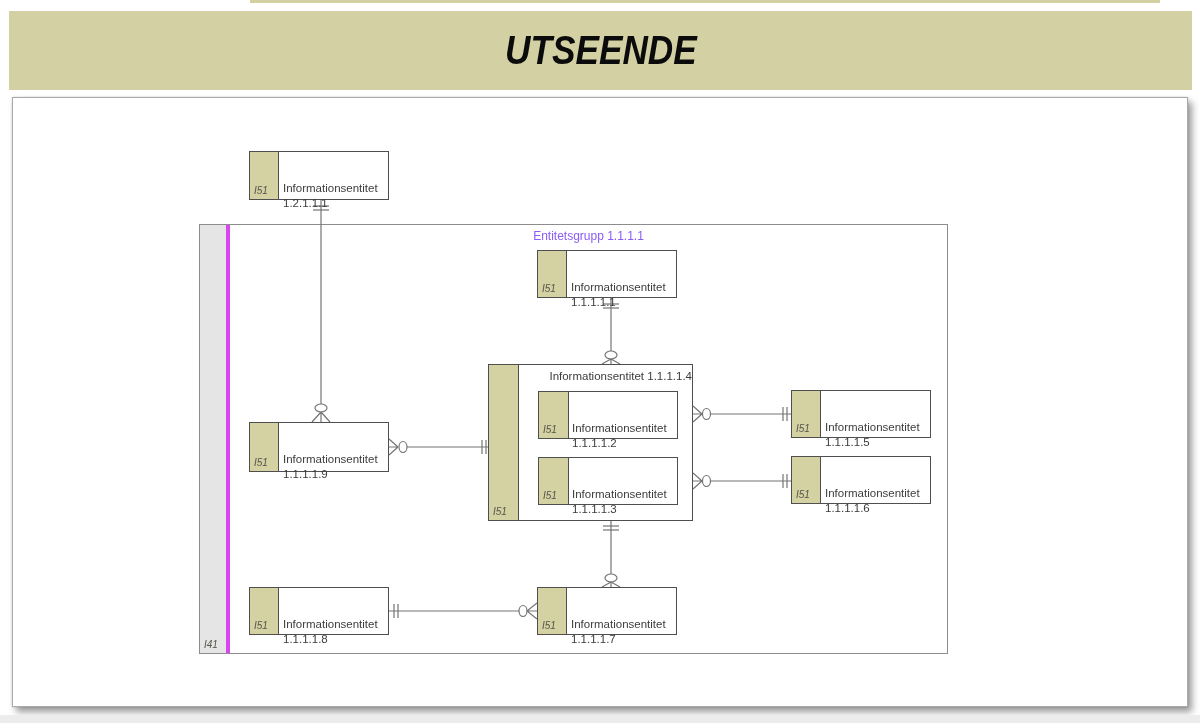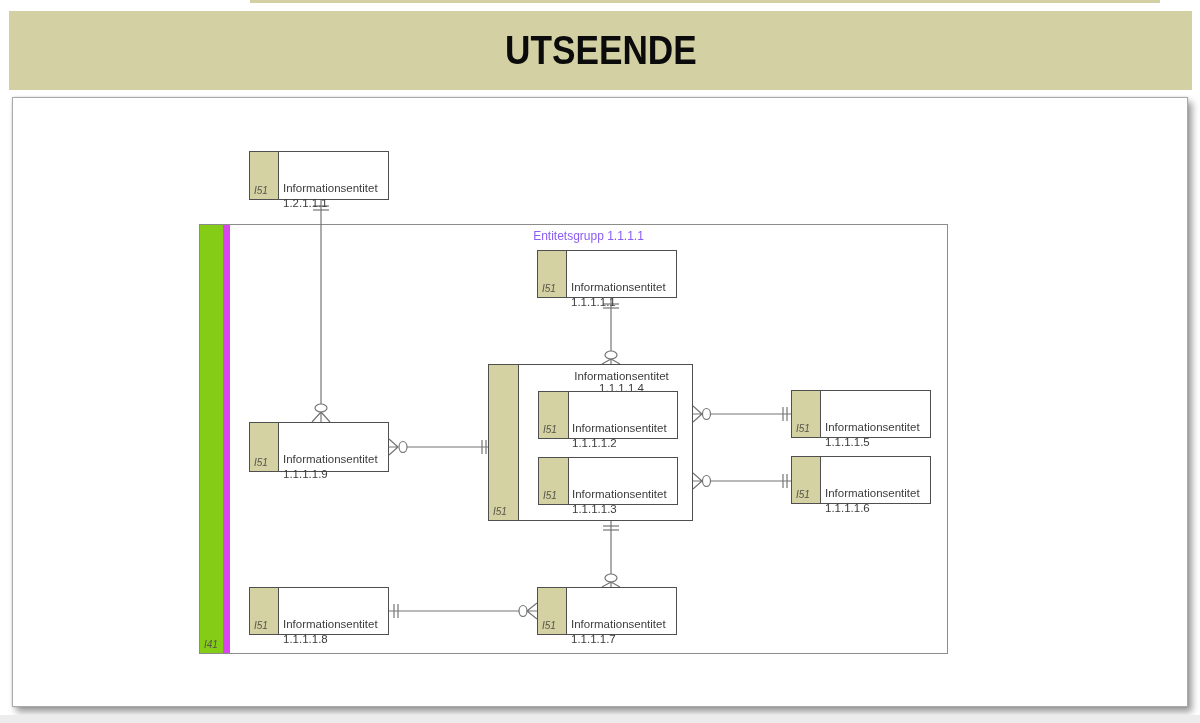--- a/index.html
+++ b/index.html
@@ -3,51 +3,51 @@
 <meta charset="utf-8">
 <style>
   * { margin:0; padding:0; box-sizing:border-box; }
   html,body { width:1200px; height:723px; background:#ffffff; overflow:hidden;
               font-family:"Liberation Sans", sans-serif; }
 
   
   .top-sliver { position:absolute; left:250px; top:0; width:910px; height:3px;
                 background:#d3d1a4; }
   .banner { position:absolute; left:9px; top:11px; width:1183px; height:79px;
-            background:#d3d1a4; display:flex; align-items:center; justify-content:center; }
+            background:#d3d1a4; display:flex; align-items:center; justify-content:center;font-style:italic; }
   .banner-title { font-size:40px; font-weight:bold; color:#0b0b0b; letter-spacing:0px;
                   transform:scaleX(.88); }
 
   
   .panel { position:absolute; left:12px; top:97px; width:1176px; height:610px;
            background:#ffffff; border:1px solid #aaaaaa;
            box-shadow:4px 5px 7px rgba(0,0,0,.40), 0 0 2px rgba(0,0,0,.15); }
   .bottom-strip { position:absolute; left:0; bottom:0; width:1200px; height:8px;
                   background:#ececec; }
 
   
   .grp { position:absolute; border:1px solid #8c8c8c; background:#ffffff; z-index:1; }
   .grp .grp-strip { position:absolute; left:0; top:0; bottom:0; width:30px;
-                    background:#84cc16; border-right:7px solid #d946ef; }
+                    background:#e5e5e5; border-right:4px solid #d946ef; }
   .grp .grp-title { position:absolute; left:30px; right:0; top:4px; text-align:center;
                     font-size:12px; color:#8b5cf6; }
   .tag { position:absolute; left:4px; bottom:3px; font-size:10px; color:#55544a;font-style:italic; }
 
   .entity { position:absolute; width:140px; height:48px; background:#ffffff;
             border:1px solid #4f4f4f; z-index:3; }
   .entity .strip { position:absolute; left:0; top:0; bottom:0; width:29px;
                    background:#d4d2a2; border-right:1px solid #4f4f4f; }
   .entity .body { position:absolute; left:33px; top:5px; right:2px;
                   font-size:11.5px; line-height:15px; color:#3c3c3c;margin-top:24px; }
 
   .cont { position:absolute; border:1px solid #4f4f4f; background:#ffffff; z-index:2; }
   .cont .strip { position:absolute; left:0; top:0; bottom:0; width:30px;
                  background:#d4d2a2; border-right:1px solid #4f4f4f; }
-  .cont .cont-title { position:absolute; left:14px; right:0; top:5px; text-align:center;
-                      font-size:11.5px; color:#3c3c3c;margin-left:48px; }
+  .cont .cont-title { position:absolute; left:14px; right:0; top:5px; text-align:right;
+                      font-size:11.5px; color:#3c3c3c; }
 
   svg.wires { position:absolute; left:0; top:0; z-index:2; pointer-events:none; }
   svg.wires path, svg.wires line { stroke:#757575; stroke-width:1.2; fill:none; }
   svg.wires ellipse { stroke:#757575; stroke-width:1.2; fill:#ffffff; }
 </style>
 </head>
 <body>
 
 <div class="top-sliver"></div>
 

